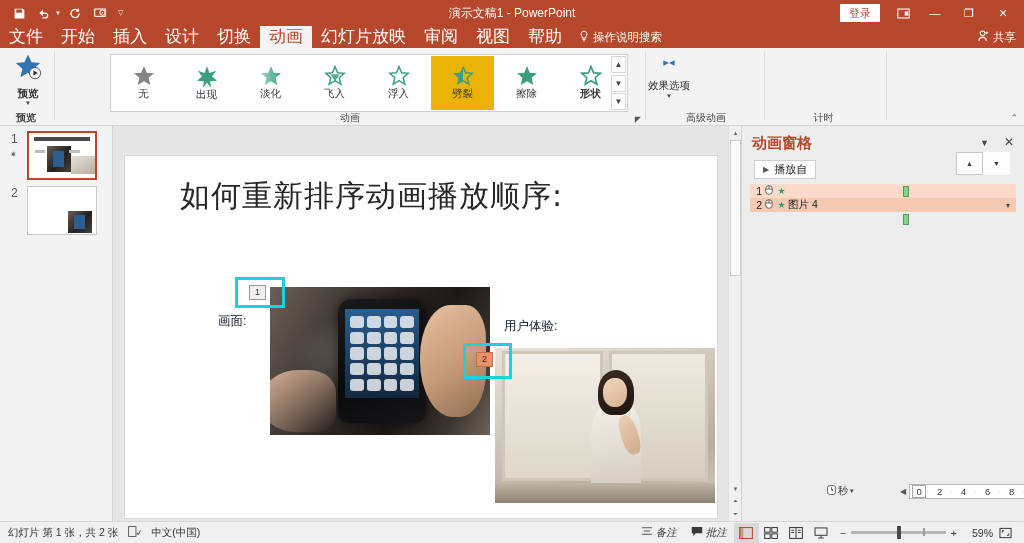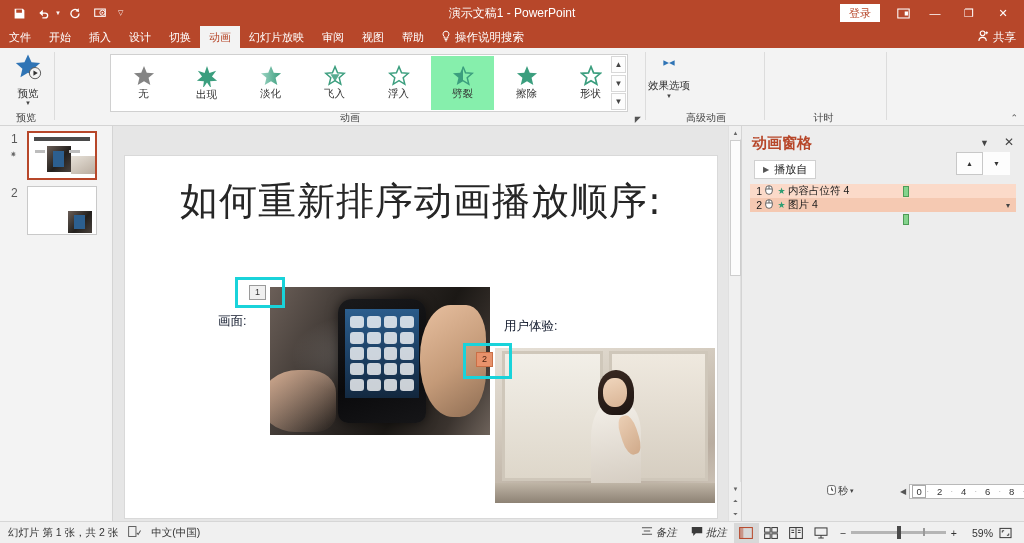--- a/index.html
+++ b/index.html
@@ -33,21 +33,21 @@
   }
   .win-btn { width:34px; height:26px; display:flex; align-items:center; justify-content:center;
              color:#fff; font-size:11px; }
   .win-btn.ribbon-opt { width:30px; }
 
   
   .tabbar {
     position:absolute; left:0; top:26px; width:1024px; height:22px;
     background:#b7472a; color:#fff; display:flex; align-items:center;
   }
-  .tab { font-size:11px; padding:0 9px; height:22px; line-height:22px; color:#fff; white-space:nowrap; }
+  .tab { font-size:17px; padding:0 9px; height:22px; line-height:22px; color:#fff; white-space:nowrap; }
   .tab.active { background:#f3f3f3; color:#b7472a; }
   .tellme { display:flex; align-items:center; gap:4px; padding:0 8px; font-size:11.5px; }
   .share { position:absolute; right:8px; top:0; height:22px; display:flex; align-items:center; gap:4px; font-size:11.5px; }
 
   
   .ribbon {
     position:absolute; left:0; top:48px; width:1024px; height:78px;
     background:#f3f3f3; border-bottom:1px solid #d4d4d4;
   }
   .rgroup { position:absolute; top:0; height:78px; }
@@ -67,21 +67,21 @@
 
   
   .gallery {
     position:absolute; left:55px; top:6px; width:518px; height:58px;
     background:#fff; border:1px solid #d0d0d0;
   }
   .gitem {
     position:absolute; top:1px; width:63px; height:54px;
     display:flex; flex-direction:column; align-items:center; justify-content:center;
   }
-  .gitem.sel { background:#86efac; }
+  .gitem.sel { background:#eab308; }
   .gitem .glbl { font-size:10.5px; color:#333; margin-top:1px; }
   .gscroll {
     position:absolute; right:1px; top:1px; width:15px; height:54px;
     display:flex; flex-direction:column; justify-content:space-between; align-items:center;
   }
   .gs-b { width:15px; height:17px; display:flex; align-items:center; justify-content:center;
           font-size:8px; color:#444; border:1px solid #d8d8d8; background:#fdfdfd;}
 
   
   .eff-btn {
@@ -107,21 +107,21 @@
   
   .canvasarea {
     position:absolute; left:113px; top:126px; width:615px; height:395px; background:#e6e6e6;
   }
   .slide {
     position:absolute; left:11px; top:29px; width:594px; height:364px;
     background:#fff; border:1px solid #d9d9d9;
   }
   .slide-title {
     position:absolute; left:55px; top:20px; width:500px;
-    font-size:38px; color:#262626; font-family:"DejaVu Sans","Liberation Sans",sans-serif;
+    font-size:30px; color:#262626; font-family:"DejaVu Sans","Liberation Sans",sans-serif;
     letter-spacing:1px; white-space:nowrap;
   }
   .cap { position:absolute; font-size:12.5px; color:#0f172a; }
   .anim-badge {
     position:absolute; background:#f0f0f0; border:1px solid #9a9a9a;
     font-size:9px; color:#333; text-align:center; line-height:13px; width:17px; height:15px;
   }
   .anim-badge.sel2 { background:#e8926b; border:1px solid #c96f46; color:#4a2210; }
   .cyanbox { position:absolute; border:3px solid #19d3da; }
 
@@ -350,21 +350,21 @@
             <path fill="none" stroke="#fff" stroke-width="1.2" d="M1 12c0-2.4 1.8-4 4-4s4 1.6 4 4"></path>
             <path stroke="#fff" stroke-width="1.1" d="M9.5 1.5v3M8 3h3"></path>
           </svg>
       </span>
       <span>共享</span>
     </div>
   </div>
 
   <div class="ribbon">
 
-    <div class="rgroup" style="left:0;width:52px;">
+    <div class="rgroup" style="left:0;width:52px;font-weight:bold;">
       <div class="preview-btn">
         <span>
           <svg width="30" height="29" viewBox="0 0 32 31">
             <path fill="#2f74b5" d="M16 1.5 19.8 10l9.2.8-7 6 2.1 9L16 21.1 7.9 25.8l2.1-9-7-6 9.2-.8z"></path>
             <circle cx="23.5" cy="21.5" r="6" fill="#f3f3f3" stroke="#555" stroke-width="1"></circle>
             <path fill="#333" d="M21.8 18.6 26.4 21.5l-4.6 2.9z"></path>
           </svg>
         </span>
         <span class="lbl">预览</span>
         <span class="ddc">▼</span>
@@ -420,21 +420,21 @@
               <path fill="none" stroke="#3b9e7e" stroke-width="1.6" d="M12 1.8 14.8 8.6l7.4.5-5.6 4.8 1.8 7.2L12 17.2"></path>
             </svg>
           <span class="glbl">劈裂</span>
         </div>
         <div class="gitem" style="left:384px;">
           <svg width="22" height="21" viewBox="0 0 24 23">
               <path fill="#3b9e7e" d="M12 1 15 8.4l8 .6-6 5.1 1.9 7.8L12 17.7 5.1 21.9 7 14.1 1 9l8-.6z"></path>
             </svg>
           <span class="glbl">擦除</span>
         </div>
-        <div class="gitem" style="left:448px;">
+        <div class="gitem" style="left:448px;font-weight:bold;">
           <svg width="22" height="21" viewBox="0 0 24 23">
               <path fill="none" stroke="#3b9e7e" stroke-width="1.8" d="M12 1.8 14.8 8.6l7.4.5-5.6 4.8 1.8 7.2L12 17.2 5.6 21.1l1.8-7.2L1.8 9.1l7.4-.5z"></path>
             </svg>
           <span class="glbl">形状</span>
         </div>
         <div class="gscroll">
           <div class="gs-b">▲</div>
           <div class="gs-b">▼</div>
           <div class="gs-b">▼</div>
         </div>
@@ -573,21 +573,20 @@
     <div class="ap-list">
       <div class="ap-row odd" style="top:0;">
         <span class="ap-idx">1</span>
         <span class="ap-mouse">
           <svg width="8" height="10" viewBox="0 0 8 10">
               <rect x=".7" y=".7" width="6.6" height="8.6" rx="3.2" fill="#fff" stroke="#555" stroke-width=".9"></rect>
               <path stroke="#555" stroke-width=".9" d="M4 1v3M1 4h6"></path>
             </svg>
         </span>
         <span class="ap-star">★</span>
-        <span class="ap-name">内容占位符 4</span>
         <span class="ap-bar" style="top:2px;"></span>
       </div>
       <div class="ap-row even" style="top:14px;">
         <span class="ap-idx">2</span>
         <span class="ap-mouse">
           <svg width="8" height="10" viewBox="0 0 8 10">
               <rect x=".7" y=".7" width="6.6" height="8.6" rx="3.2" fill="#fff" stroke="#555" stroke-width=".9"></rect>
               <path stroke="#555" stroke-width=".9" d="M4 1v3M1 4h6"></path>
             </svg>
         </span>

